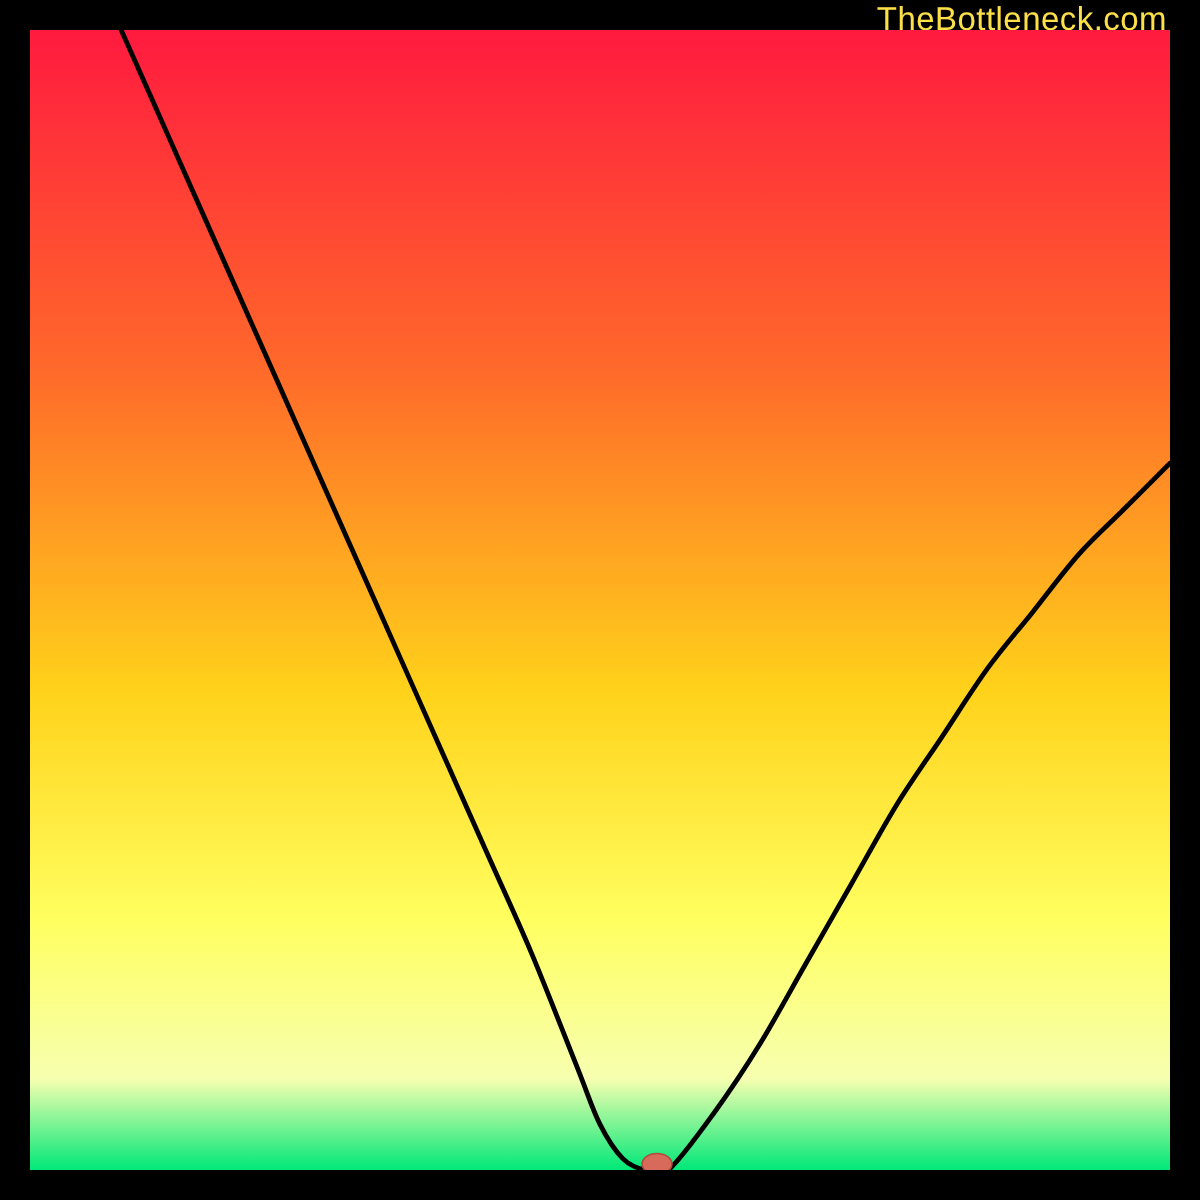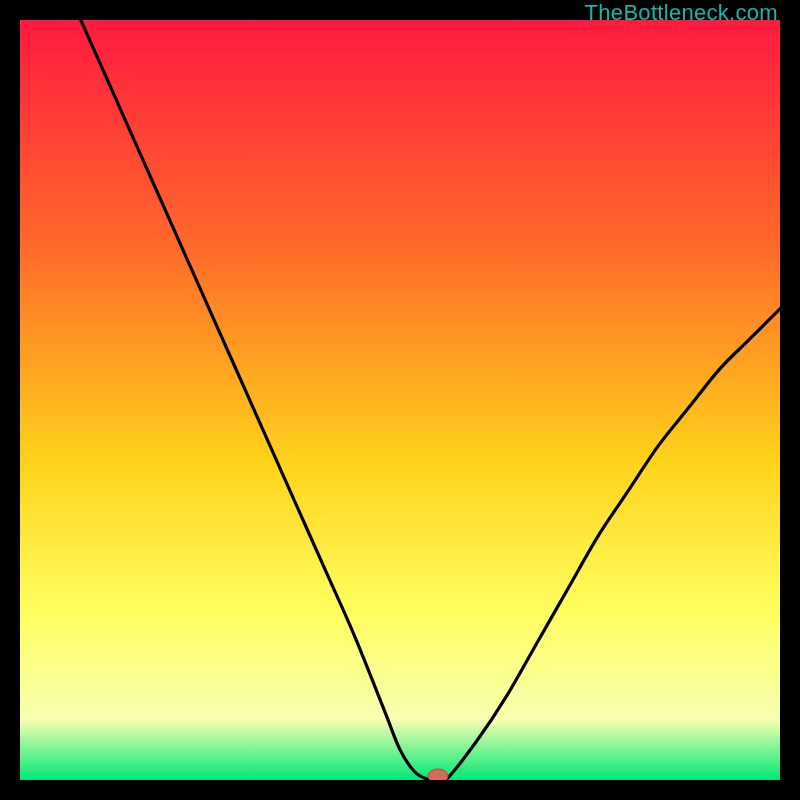--- a/index.html
+++ b/index.html
@@ -22,21 +22,21 @@
     position: absolute;
     left: 20px;
     top: 20px;
     width: 760px;
     height: 760px;
   }
   .watermark {
     position: absolute;
     top: 0px;
     right: 22px;
-    color: #14b8a6;
+    color: #fde047;
     font-size: 22px;
     letter-spacing: 0.3px;
     font-weight: 500;
   }
 </style>
 </head>
 <body>
 
 <div class="frame">
   <div class="watermark">TheBottleneck.com</div>

